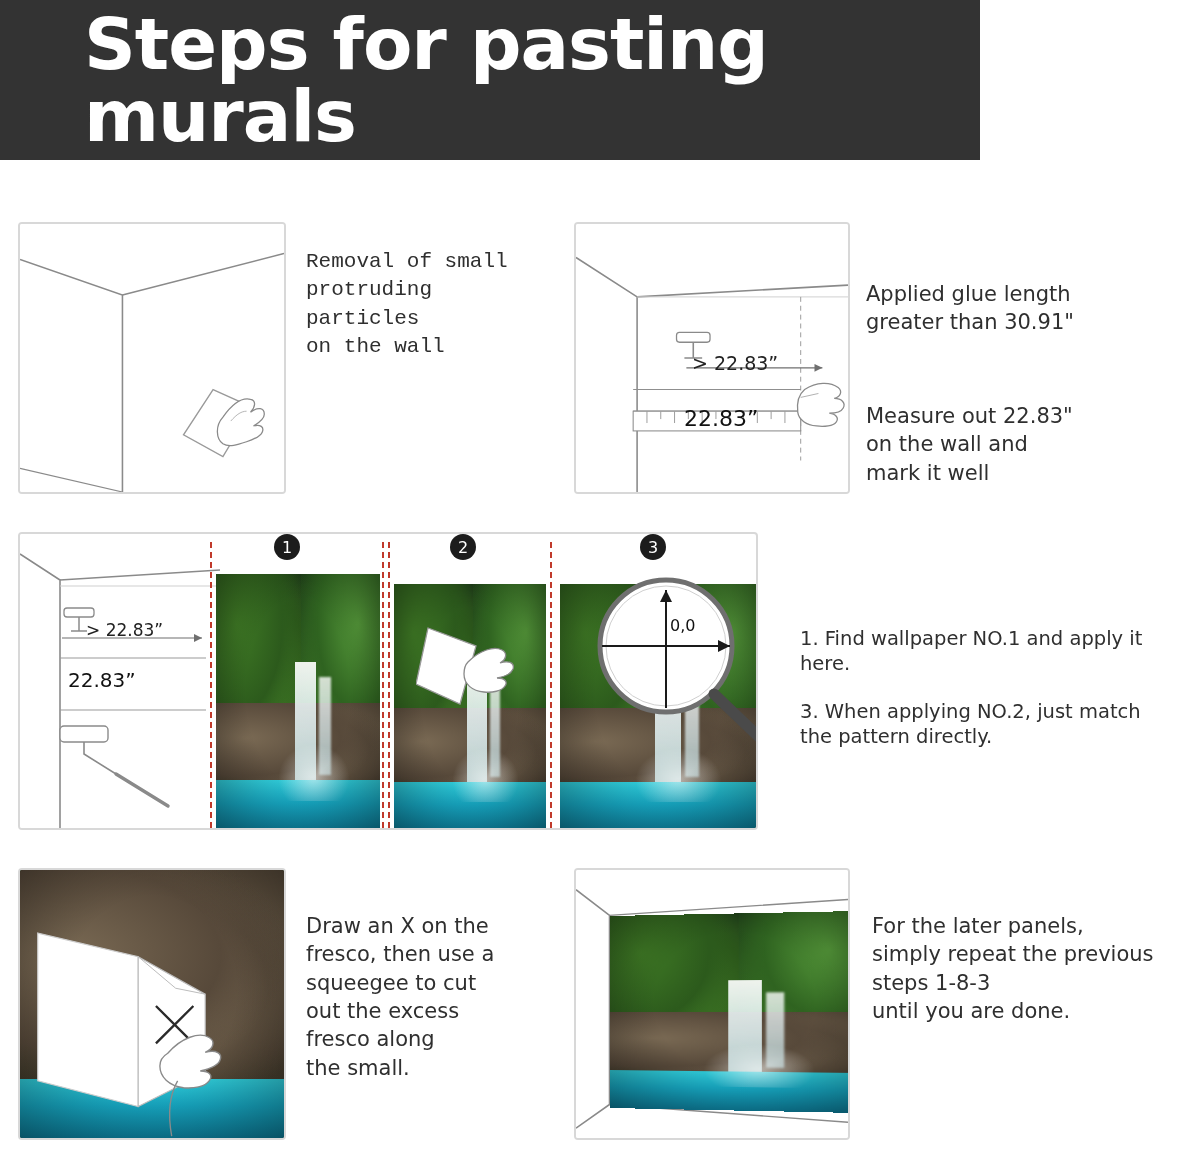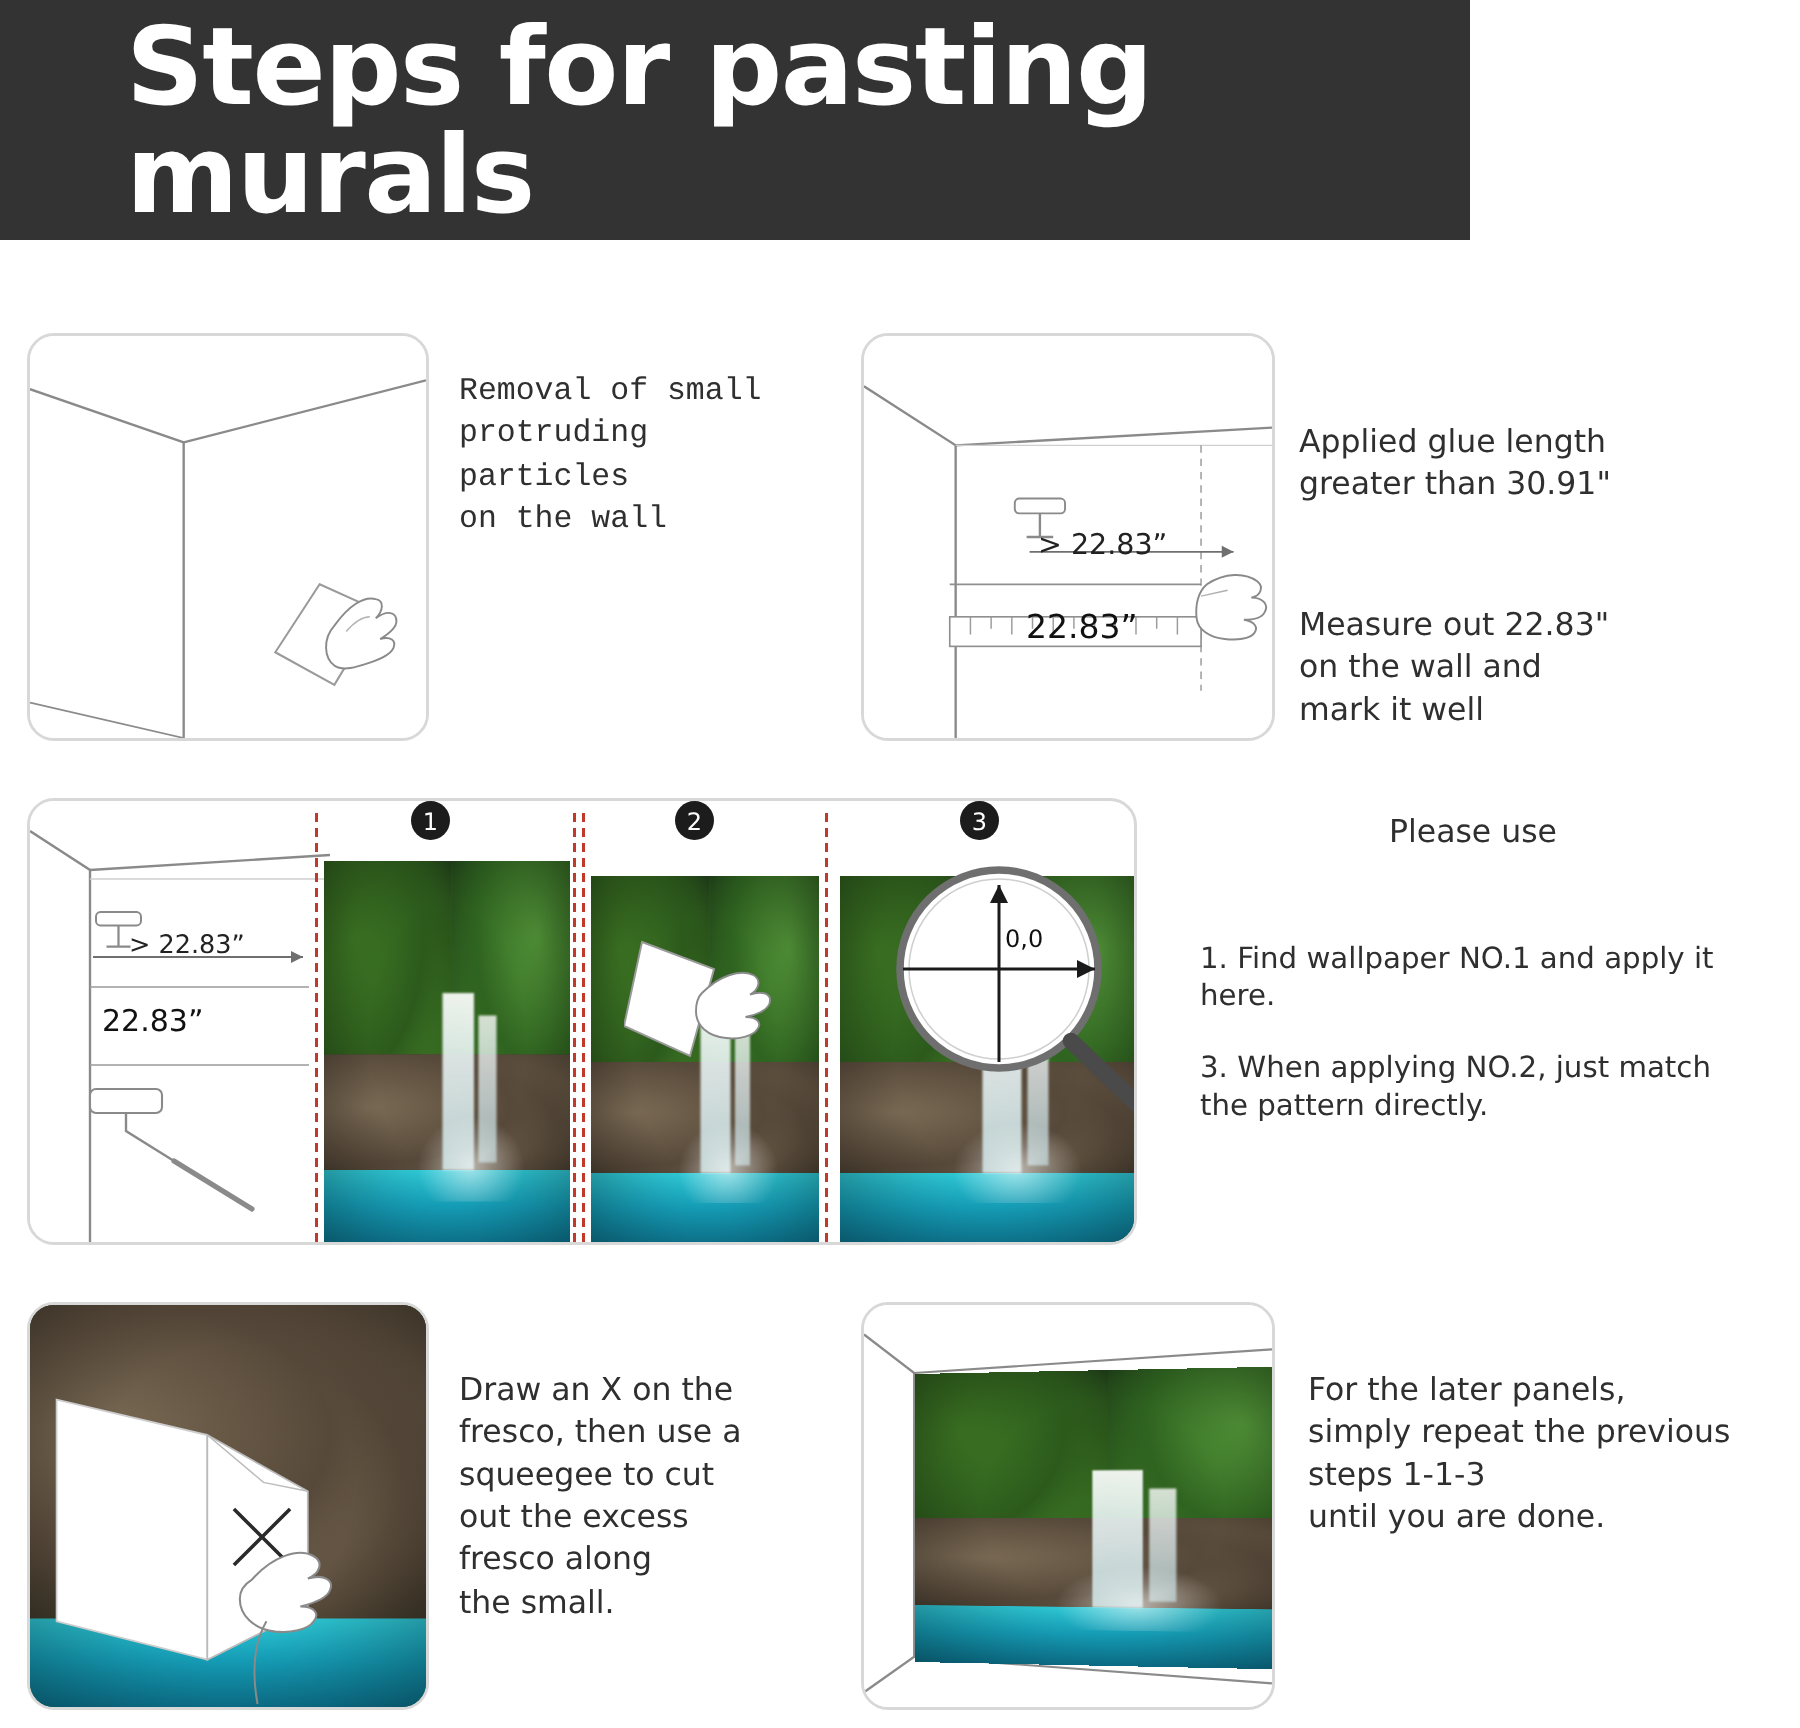--- a/index.html
+++ b/index.html
@@ -35,21 +35,21 @@
     font-weight: bold;
     letter-spacing: -1px;
     font-family: "DejaVu Sans", sans-serif;
     line-height: 1;
   }
 
   
   .panel {
     position: absolute;
     border: 2px solid #d8d8d8;
-    border-radius: 18px;
+    border-radius: 4px;
     overflow: hidden;
     background: #ffffff;
     box-sizing: border-box;
   }
 
   .caption {
     position: absolute;
     font-size: 21px;
     line-height: 1.35;
     color: #2f2f2f;
@@ -317,21 +317,20 @@
     <path d="M132 128 L178 172" stroke="#4a4a4a" stroke-width="11" stroke-linecap="round"></path>
   </svg>
   <div style="position:absolute; left:650px; top:82px; font-size:16px; color:#111;">0,0</div>
 </div>
 
 <div class="circle-num" style="left:274px; top:534px;">1</div>
 <div class="circle-num" style="left:450px; top:534px;">2</div>
 <div class="circle-num" style="left:640px; top:534px;">3</div>
 
 <div id="pleaseUse">
-  <div>Please use</div>
 </div>
 <div id="steps">
   <p>1. Find wallpaper NO.1 and apply it here.</p>
   <p>3. When applying NO.2, just match
 the pattern directly.</p>
 </div>
 
 <div class="panel" id="p4">
   <div class="mural" style="position:absolute; left:0; top:0; width:100%; height:100%;">
     <div class="rocks" style="top:0; bottom:auto; height:80%;"></div>
@@ -368,14 +367,14 @@
     <div class="rocks"></div>
       <div class="water"></div>
       <div class="fall"></div>
       <div class="fall2"></div>
     <div class="mist"></div>
       <div class="dark-veil"></div>
   </div>
 </div>
 <div class="caption" id="cap5">For the later panels,
 simply repeat the previous
-steps 1-1-3
+steps 1-8-3
 until you are done.</div>
 
 </body></html>

